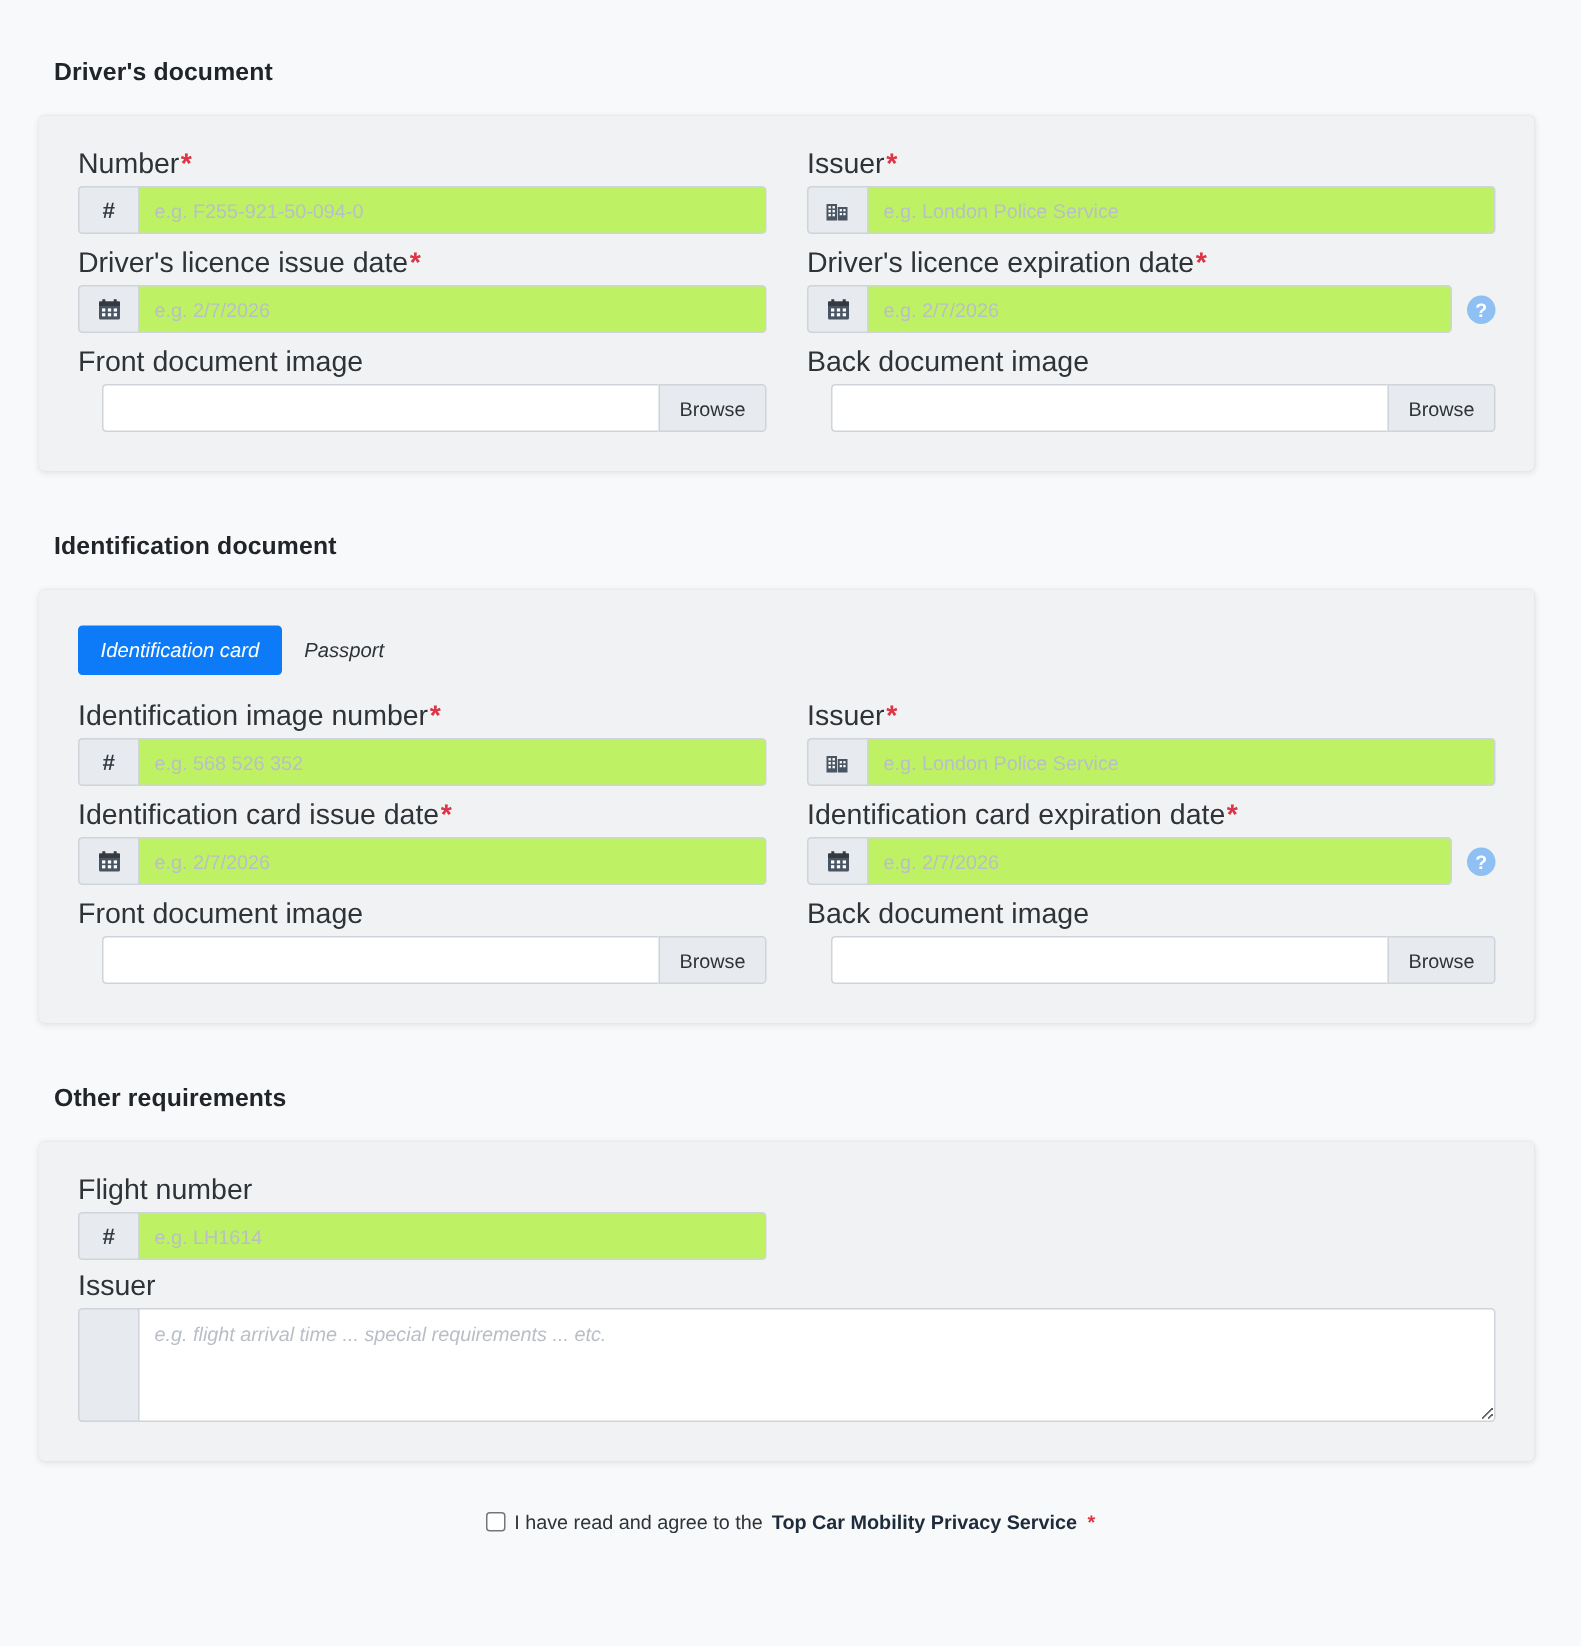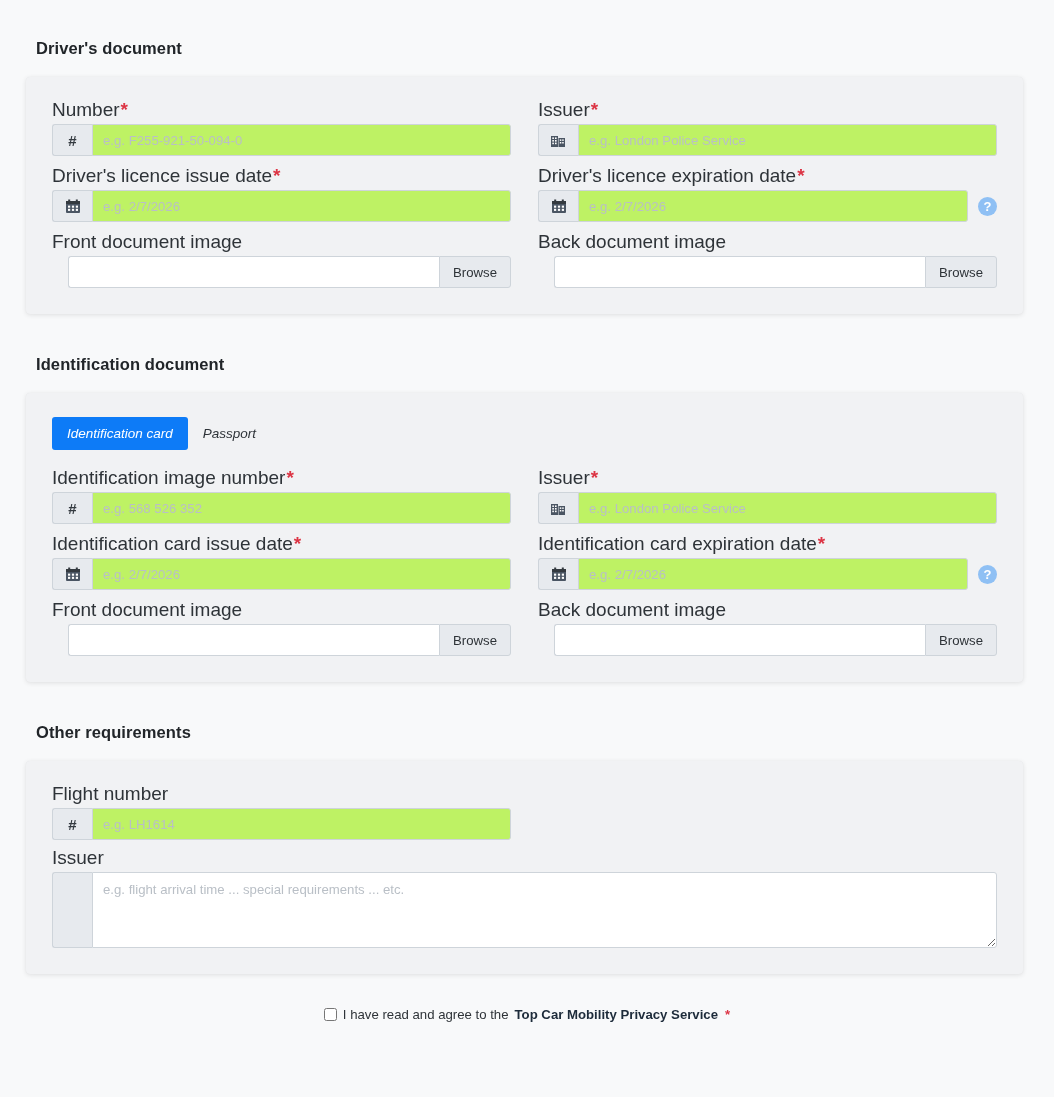--- a/index.html
+++ b/index.html
@@ -166,20 +166,21 @@
     background: #fff;
     border: 1px solid #ced4da;
     border-radius: 0 3px 3px 0;
     padding: 8px 10px;
     font-size: 13.2px;
     line-height: 18px;
     font-family: "Liberation Sans", sans-serif;
     color: #495057;
     outline: none;
     resize: vertical;
+    font-style: italic;
   }
   .ta-input::placeholder { color: #b9bfc6; }
 
   
   .consent {
     display: flex;
     align-items: center;
     justify-content: center;
     gap: 6px;
     margin-top: 33px;

